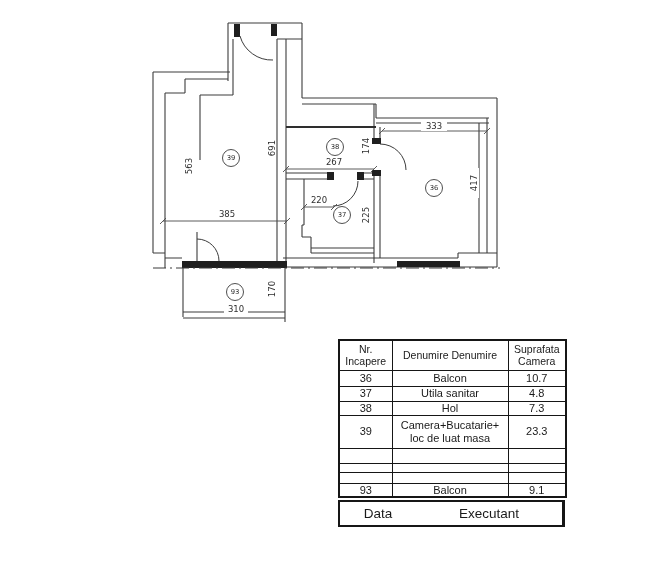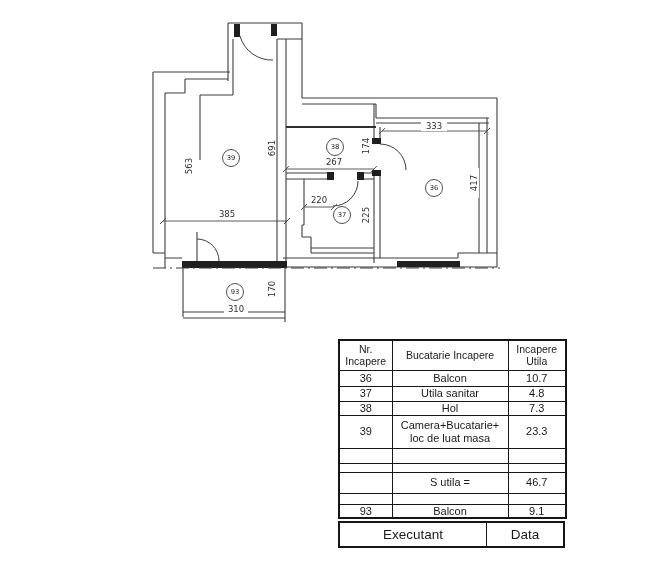--- a/index.html
+++ b/index.html
@@ -125,22 +125,22 @@
   <div id="schedule">
     <table>
       <colgroup>
           <col style="width:53px">
           <col style="width:116px">
           <col style="width:58px">
         </colgroup>
       <tbody>
           <tr style="height:30px">
         <th>Nr. Incapere</th>
-        <th>Bucatarie Incapere</th>
-        <th>Incapere Utila</th>
+        <th>Denumire Denumire</th>
+        <th>Suprafata Camera</th>
       </tr>
       <tr style="height:16px">
         <td>36</td>
         <td>Balcon</td>
         <td>10.7</td>
       </tr>
       <tr style="height:15px">
         <td>37</td>
         <td>Utila sanitar</td>
         <td>4.8</td>
@@ -158,36 +158,31 @@
       <tr style="height:15px">
         <td></td>
         <td></td>
         <td></td>
       </tr>
       <tr style="height:9px">
         <td></td>
         <td></td>
         <td></td>
       </tr>
-      <tr style="height:21px">
-        <td></td>
-        <td>S utila =</td>
-        <td>46.7</td>
-      </tr>
       <tr style="height:11px">
         <td></td>
         <td></td>
         <td></td>
       </tr>
       <tr style="height:14px">
         <td>93</td>
         <td>Balcon</td>
         <td>9.1</td>
       </tr>
     </tbody>
       </table>
     <div id="sched-footer">
+      <div class="fcell data">Data</div>
       <div class="fcell exec">Executant</div>
-      <div class="fcell data">Data</div>
     </div>
   </div>
 
 </div>
 
 </body></html>

